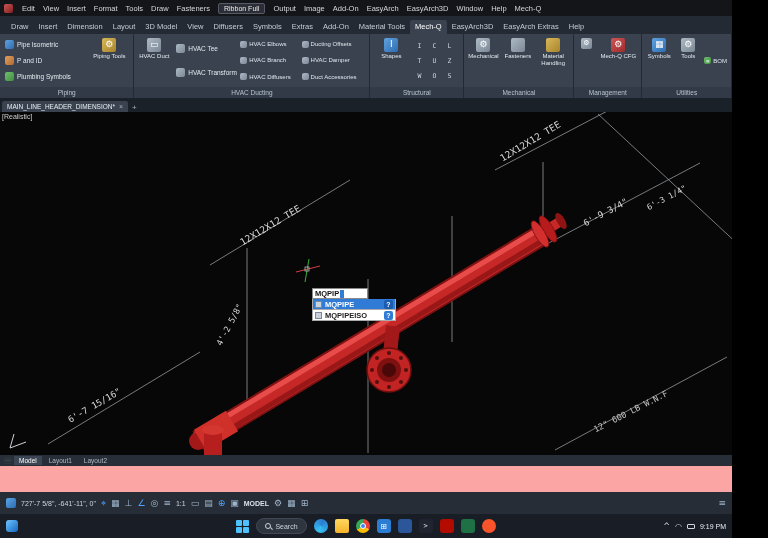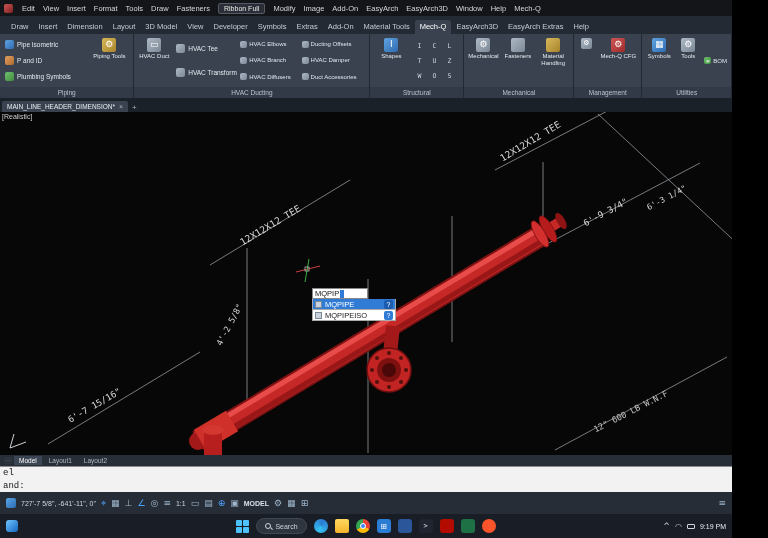--- a/index.html
+++ b/index.html
@@ -74,21 +74,21 @@
 
   
   .dtab { background:#39424e; color:#e7edf4; font-size:6.5px; padding:2px 5px;
           display:flex; gap:4px; align-items:center; border-radius:2px 2px 0 0; }
   .dtab .x { color:#a8b2bd; font-size:7px; }
   .newtab { color:#a8b2bd; font-size:8px; margin-left:4px; }
 
   
   .vstyle { position:absolute; left:2px; top:1px; font-size:7px; color:#cfcfcf; z-index:3; }
   .vsvg { position:absolute; inset:0; }
-  .popup { position:absolute; left:312px; top:176px; z-index:4; font-size:7.5px; }
+  .popup { position:absolute; left:312px; top:176px; z-index:4; font-size:7.5px;font-weight:bold; }
   .p-input { width:56px; height:11px; background:#fff; color:#111; display:flex;
              align-items:center; padding:0 2px; border:1px solid #888; }
   .caret { width:4px; height:8px; background:#2f7bd6; margin-left:1px; }
   .p-opt { width:84px; height:11px; display:flex; align-items:center; gap:3px; padding:0 2px;
            background:#fff; color:#222; border:1px solid #aaa; border-top:none; }
   .p-opt.sel { background:#2f7bd6; color:#fff; }
   .opt-ic { width:7px; height:7px; background:#c8d2dc; border:1px solid #7d8894; flex:none; }
   .help { margin-left:auto; width:9px; height:9px; background:#2f7bd6; color:#fff; font-size:7px;
           display:flex; align-items:center; justify-content:center; border-radius:2px; flex:none; }
   .p-opt.sel .help { background:#1b5cb0; }
@@ -144,38 +144,38 @@
   <div class="menubar">
     <span class="appic"></span>
     <span class="mitem">Edit</span>
     <span class="mitem">View</span>
     <span class="mitem">Insert</span>
     <span class="mitem">Format</span>
     <span class="mitem">Tools</span>
     <span class="mitem">Draw</span>
     <span class="mitem">Fasteners</span>
     <span class="wsbox">Ribbon Full</span>
-    <span class="mitem">Modify</span>
+    <span class="mitem">Output</span>
     <span class="mitem">Image</span>
     <span class="mitem">Add-On</span>
     <span class="mitem">EasyArch</span>
     <span class="mitem">EasyArch3D</span>
     <span class="mitem">Window</span>
     <span class="mitem">Help</span>
     <span class="mitem">Mech-Q</span>
   </div>
 
   <div class="rtabs">
     <span class="rtab">Draw</span>
     <span class="rtab">Insert</span>
     <span class="rtab">Dimension</span>
     <span class="rtab">Layout</span>
     <span class="rtab">3D Model</span>
     <span class="rtab">View</span>
-    <span class="rtab">Developer</span>
+    <span class="rtab">Diffusers</span>
     <span class="rtab">Symbols</span>
     <span class="rtab">Extras</span>
     <span class="rtab">Add-On</span>
     <span class="rtab">Material Tools</span>
     <span class="rtab active">Mech-Q</span>
     <span class="rtab">EasyArch3D</span>
     <span class="rtab">EasyArch Extras</span>
     <span class="rtab">Help</span>
   </div>
 
@@ -436,24 +436,20 @@
     </div>
   </div>
 
   <div class="ltabs">
     <span class="lt-grip"></span>
     <span class="lt active">Model</span>
     <span class="lt">Layout1</span>
     <span class="lt">Layout2</span>
   </div>
 
-  <div class="cmd">
-    <div>el</div>
-    <div>and:</div>
-  </div>
 
   <div class="sbar">
     <span class="sb-app"></span>
     <span class="sb-coords">727'-7 5/8", -641'-11", 0"</span>
     <span class="sb-ic on">⌖</span>
     <span class="sb-ic">▦</span>
     <span class="sb-ic">⊥</span>
     <span class="sb-ic on">∠</span>
     <span class="sb-ic">◎</span>
     <span class="sb-ic">≡</span>

